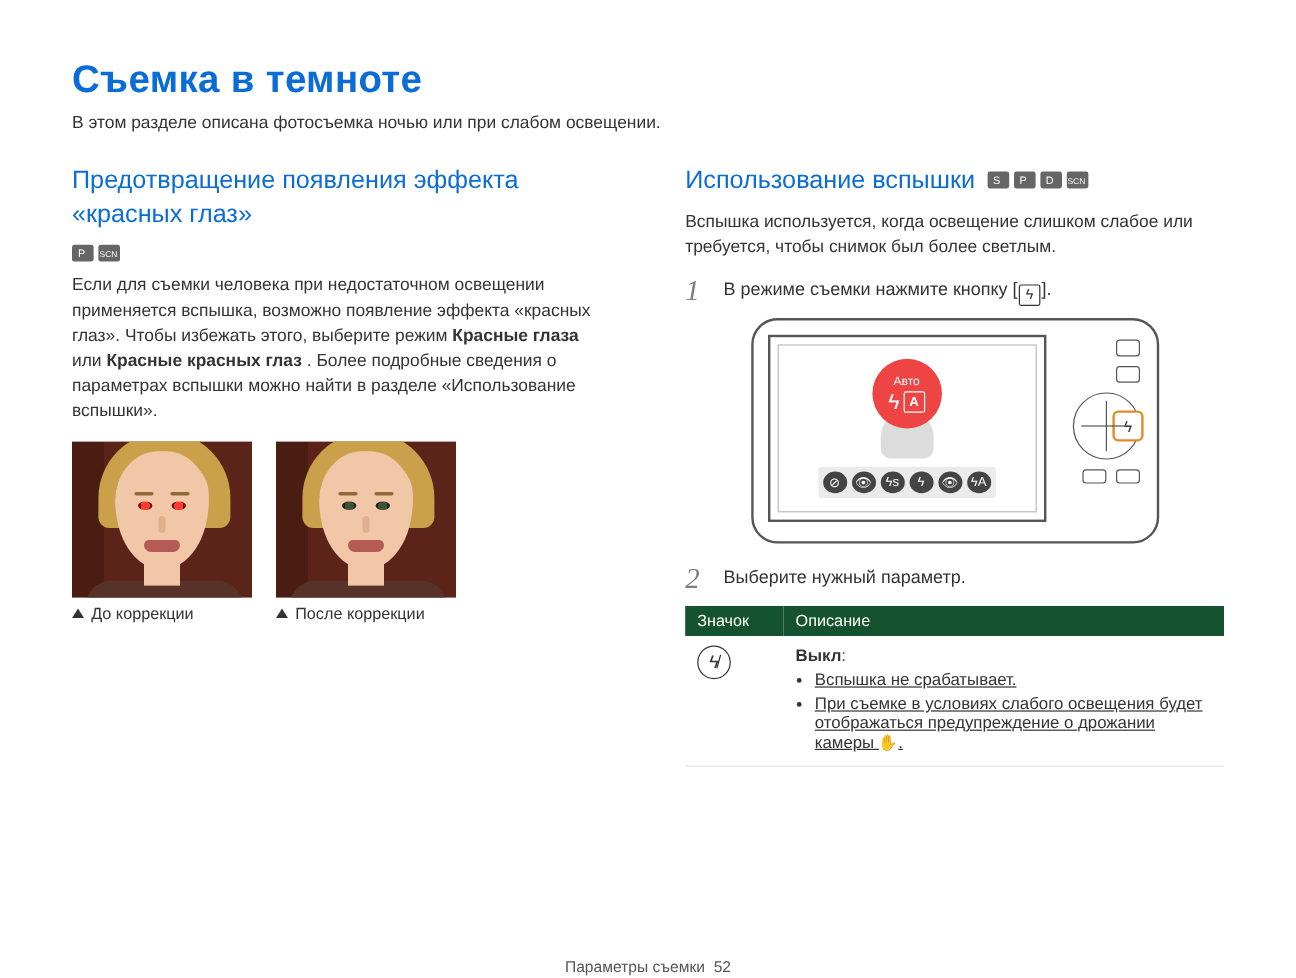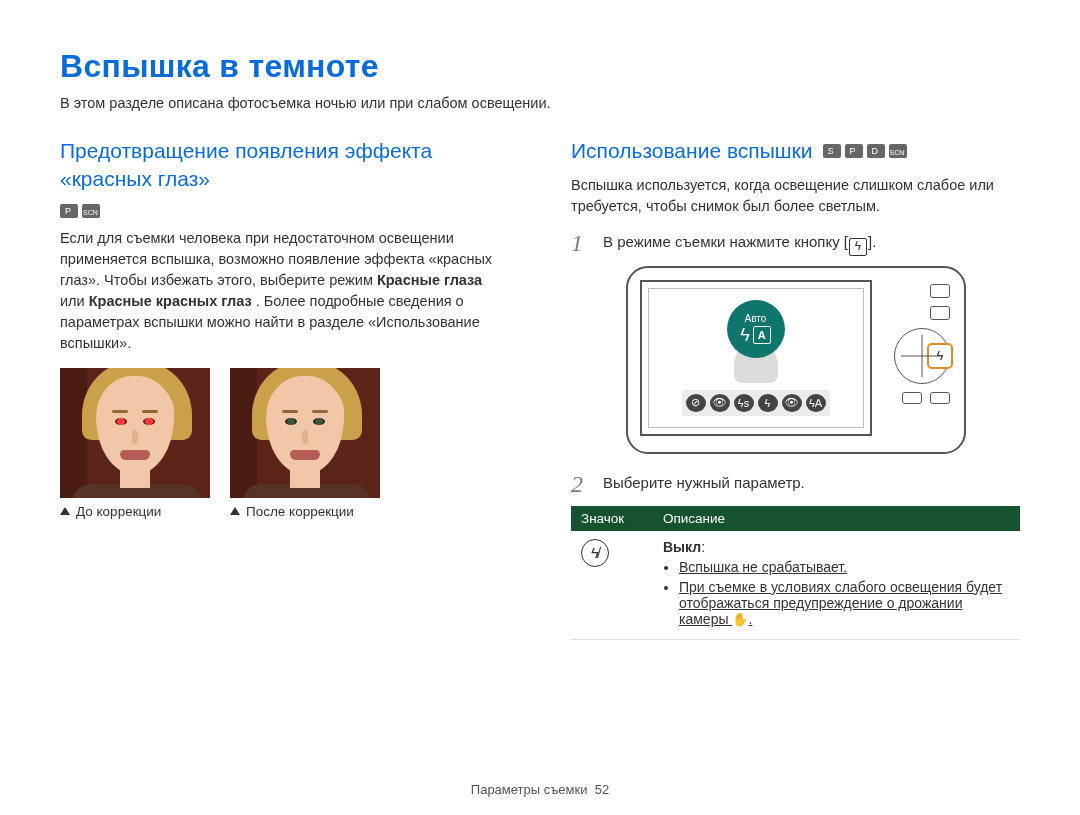--- a/index.html
+++ b/index.html
@@ -181,21 +181,21 @@
     transform:translate(-50%,-50%);
     opacity:.25;
   }
   .silhouette .s-head{ width:24px;height:24px;border-radius:50%;background:#777;margin:0 auto;}
   .silhouette .s-body{ width:44px;height:40px;background:#777;border-radius:22px 22px 8px 8px;margin-top:-2px;}
   .auto-badge {
     position:absolute;
     left:50%; top:18px;
     transform: translateX(-50%);
     width:58px;height:58px;
-    background:#0f766e;
+    background:#ef4444;
     border-radius:50%;
     display:flex;flex-direction:column;align-items:center;justify-content:center;
     color:#fff;
   }
   .auto-badge .lbl{ font-size:10px; margin-bottom:2px;}
   .auto-badge .row{ display:flex; gap:3px; align-items:center;}
   .auto-badge .bolt{ font-size:18px; line-height:1;}
   .auto-badge .a{
     width:16px;height:16px;border:1.5px solid #fff;border-radius:2px;
     display:flex;align-items:center;justify-content:center;font-size:11px;font-weight:700;
@@ -267,32 +267,32 @@
   table.opts td{ padding:8px 10px; vertical-align: top;}
   .ficon{
     display:inline-flex;width:26px;height:26px;border:1.6px solid #333;border-radius:50%;
     align-items:center;justify-content:center;font-size:15px;
   }
   ul.bul{ margin:4px 0 0 0; padding-left:16px;text-decoration:underline;}
   ul.bul li{ margin-bottom:4px;}
   .hand{ display:inline-block; font-size:13px; }
   .footer{
     position:absolute;
-    bottom:18px; left:0; right:0;
+    bottom:2px; left:0; right:0;
     text-align:center;
     font-size:13px;
     color:#555;
   }
 </style>
 </head>
 <body>
 
 <div class="page">
 
-  <h1 class="title">Вспышка в темноте</h1>
+  <h1 class="title">Съемка в темноте</h1>
   <p class="intro">В этом разделе описана фотосъемка ночью или при слабом освещении.</p>
 
   <div class="cols">
 
     <div class="col">
       <h2 class="subhead">
         <span>Предотвращение появления эффекта «красных глаз»</span>
         <span class="mode-cluster">
           <span class="mode-icon program"></span>
           <span class="mode-icon scene"></span>

